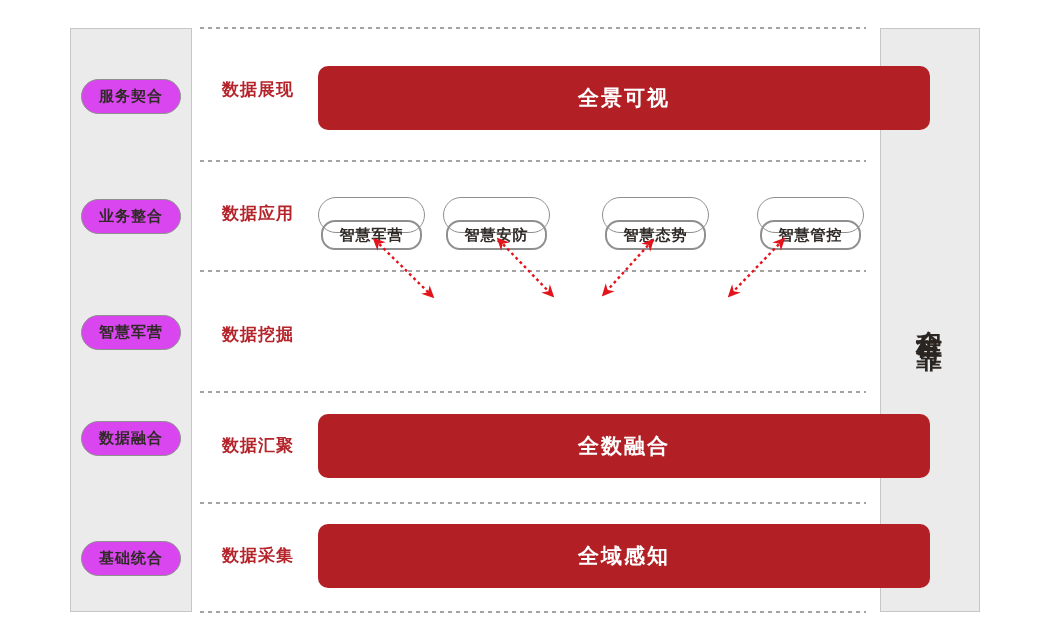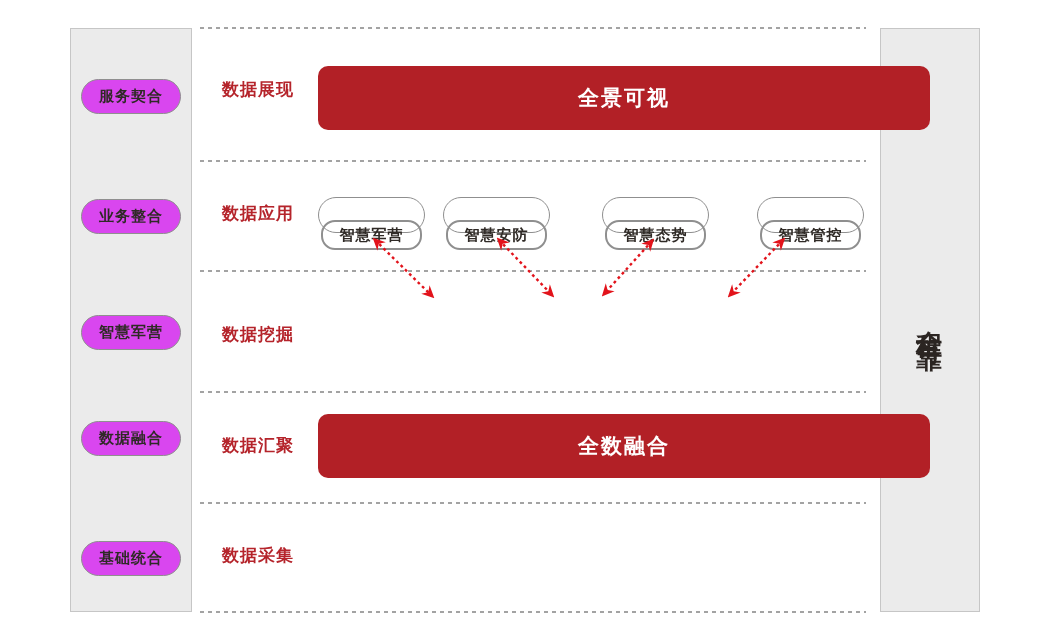--- a/index.html
+++ b/index.html
@@ -81,20 +81,21 @@
   <div class="dotline" style="top:611px"></div>
 
   <div class="row-label" style="top:80px">数据展现</div>
   <div class="row-label" style="top:204px">数据应用</div>
   <div class="row-label" style="top:325px">数据挖掘</div>
   <div class="row-label" style="top:436px">数据汇聚</div>
   <div class="row-label" style="top:546px">数据采集</div>
 
   <div class="banner" style="top:66px">全景可视</div>
   <div class="banner" style="top:414px">全数融合</div>
+  <div class="banner" style="top:524px">全域感知</div>
 
   <div class="app-pill" style="left:318px">
     <div class="app-pill-inner">智慧军营</div>
   </div>
   <div class="app-pill" style="left:443px">
     <div class="app-pill-inner">智慧安防</div>
   </div>
   <div class="app-pill" style="left:602px">
     <div class="app-pill-inner">智慧态势</div>
   </div>

